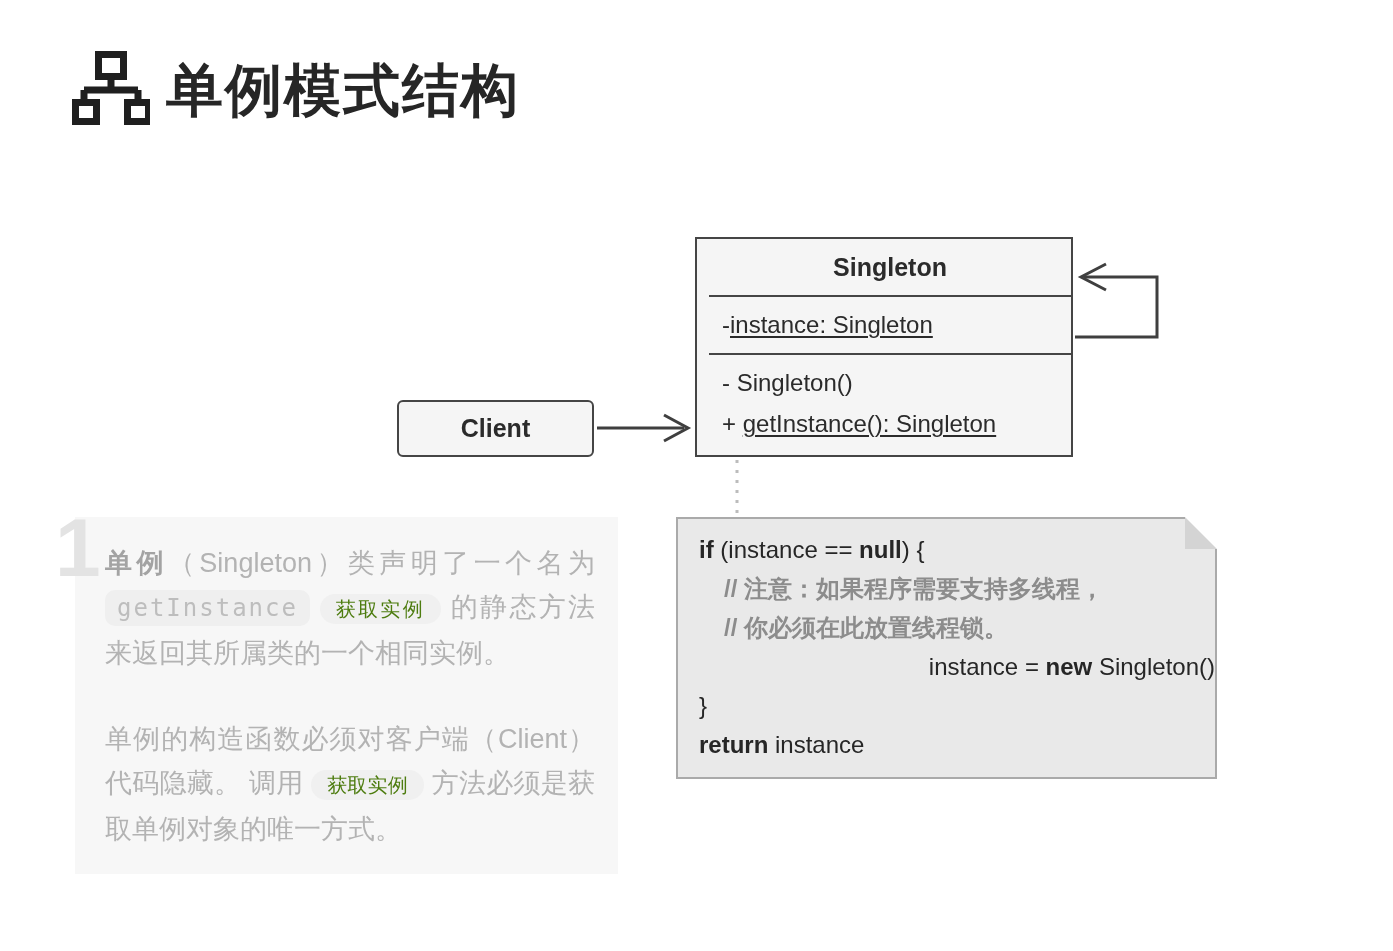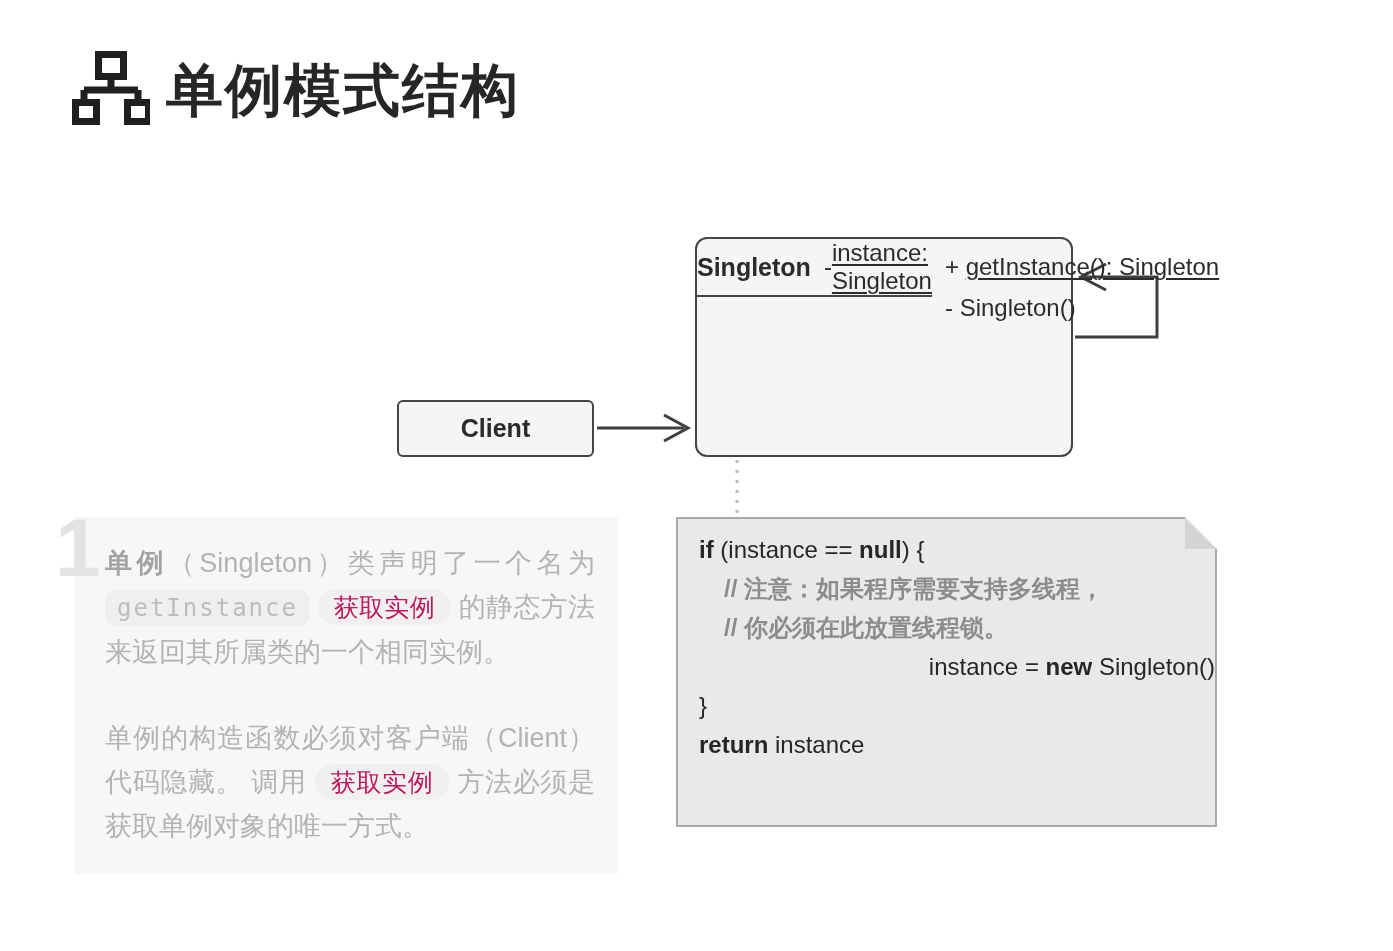--- a/index.html
+++ b/index.html
@@ -44,25 +44,26 @@
   .connectors .dashed { stroke: #bcbcbc; stroke-width: 3; stroke-dasharray: 3 7; fill: none; }
 
   
   .uml-class {
     position: absolute;
     left: 695px;
     top: 237px;
     width: 378px;
     height: 220px;
     border: 2px solid #454545;
-    border-radius: 12px;
+    border-radius: 0;
     background: #f5f5f5;
     color: #2b2b2b;
     display: flex;
-    flex-direction: row;
+    flex-direction: column;
+    padding-left: 12px;
   }
   .uml-header {
     height: 58px;
     flex: 0 0 58px;
     display: flex;
     align-items: center;
     justify-content: center;
     font-weight: bold;
     font-size: 25px;
     border-bottom: 2px solid #454545;
@@ -102,21 +103,21 @@
     font-size: 25px;
     color: #2b2b2b;
   }
 
   
   .code-note {
     position: absolute;
     left: 676px;
     top: 517px;
     width: 541px;
-    height: 310px;
+    height: 262px;
     background: #e9e9e9;
     border: 2px solid #aaaaaa;
     padding: 11px 0 0 21px;
   }
   .code-note .fold {
     content: "";
     position: absolute;
     top: -2px;
     right: -2px;
     width: 0; height: 0;
@@ -169,22 +170,22 @@
     font-family: "DejaVu Sans Mono", "Liberation Mono", monospace;
     font-size: 24px;
     letter-spacing: 2px;
     color: #bdbdbd;
     background: #efefef;
     border-radius: 10px;
     padding: 4px 12px;
     white-space: nowrap;
   }
   .pill {
-    font-size: 25px;
-    color: #be185d;
+    font-size: 20px;
+    color: #4d7c0f;
     background: #f0f0f0;
     border-radius: 18px;
     padding: 4px 16px;
     white-space: nowrap;
   }
 </style>
 </head>
 <body>
 
 <div class="canvas">
@@ -218,22 +219,22 @@
     <path class="dashed" d="M737 460 V515"></path>
   </svg>
 
   <div class="uml-class">
     <div class="uml-header">Singleton</div>
     <div class="uml-fields">
       <span>- </span>
         <span class="u">instance: Singleton</span>
     </div>
     <div class="uml-methods">
+      <div class="uml-row"><span>- </span><span>Singleton()</span></div>
       <div class="uml-row"><span>+ </span><span class="u">getInstance(): Singleton</span></div>
-      <div class="uml-row"><span>- </span><span>Singleton()</span></div>
     </div>
   </div>
 
   <div class="client-box">
     <span>Client</span>
   </div>
 
   <div class="code-note">
     <span class="fold"></span>
     <div class="code-line"><b>if</b><span> (instance == </span><b>null</b><span>) {</span></div>

